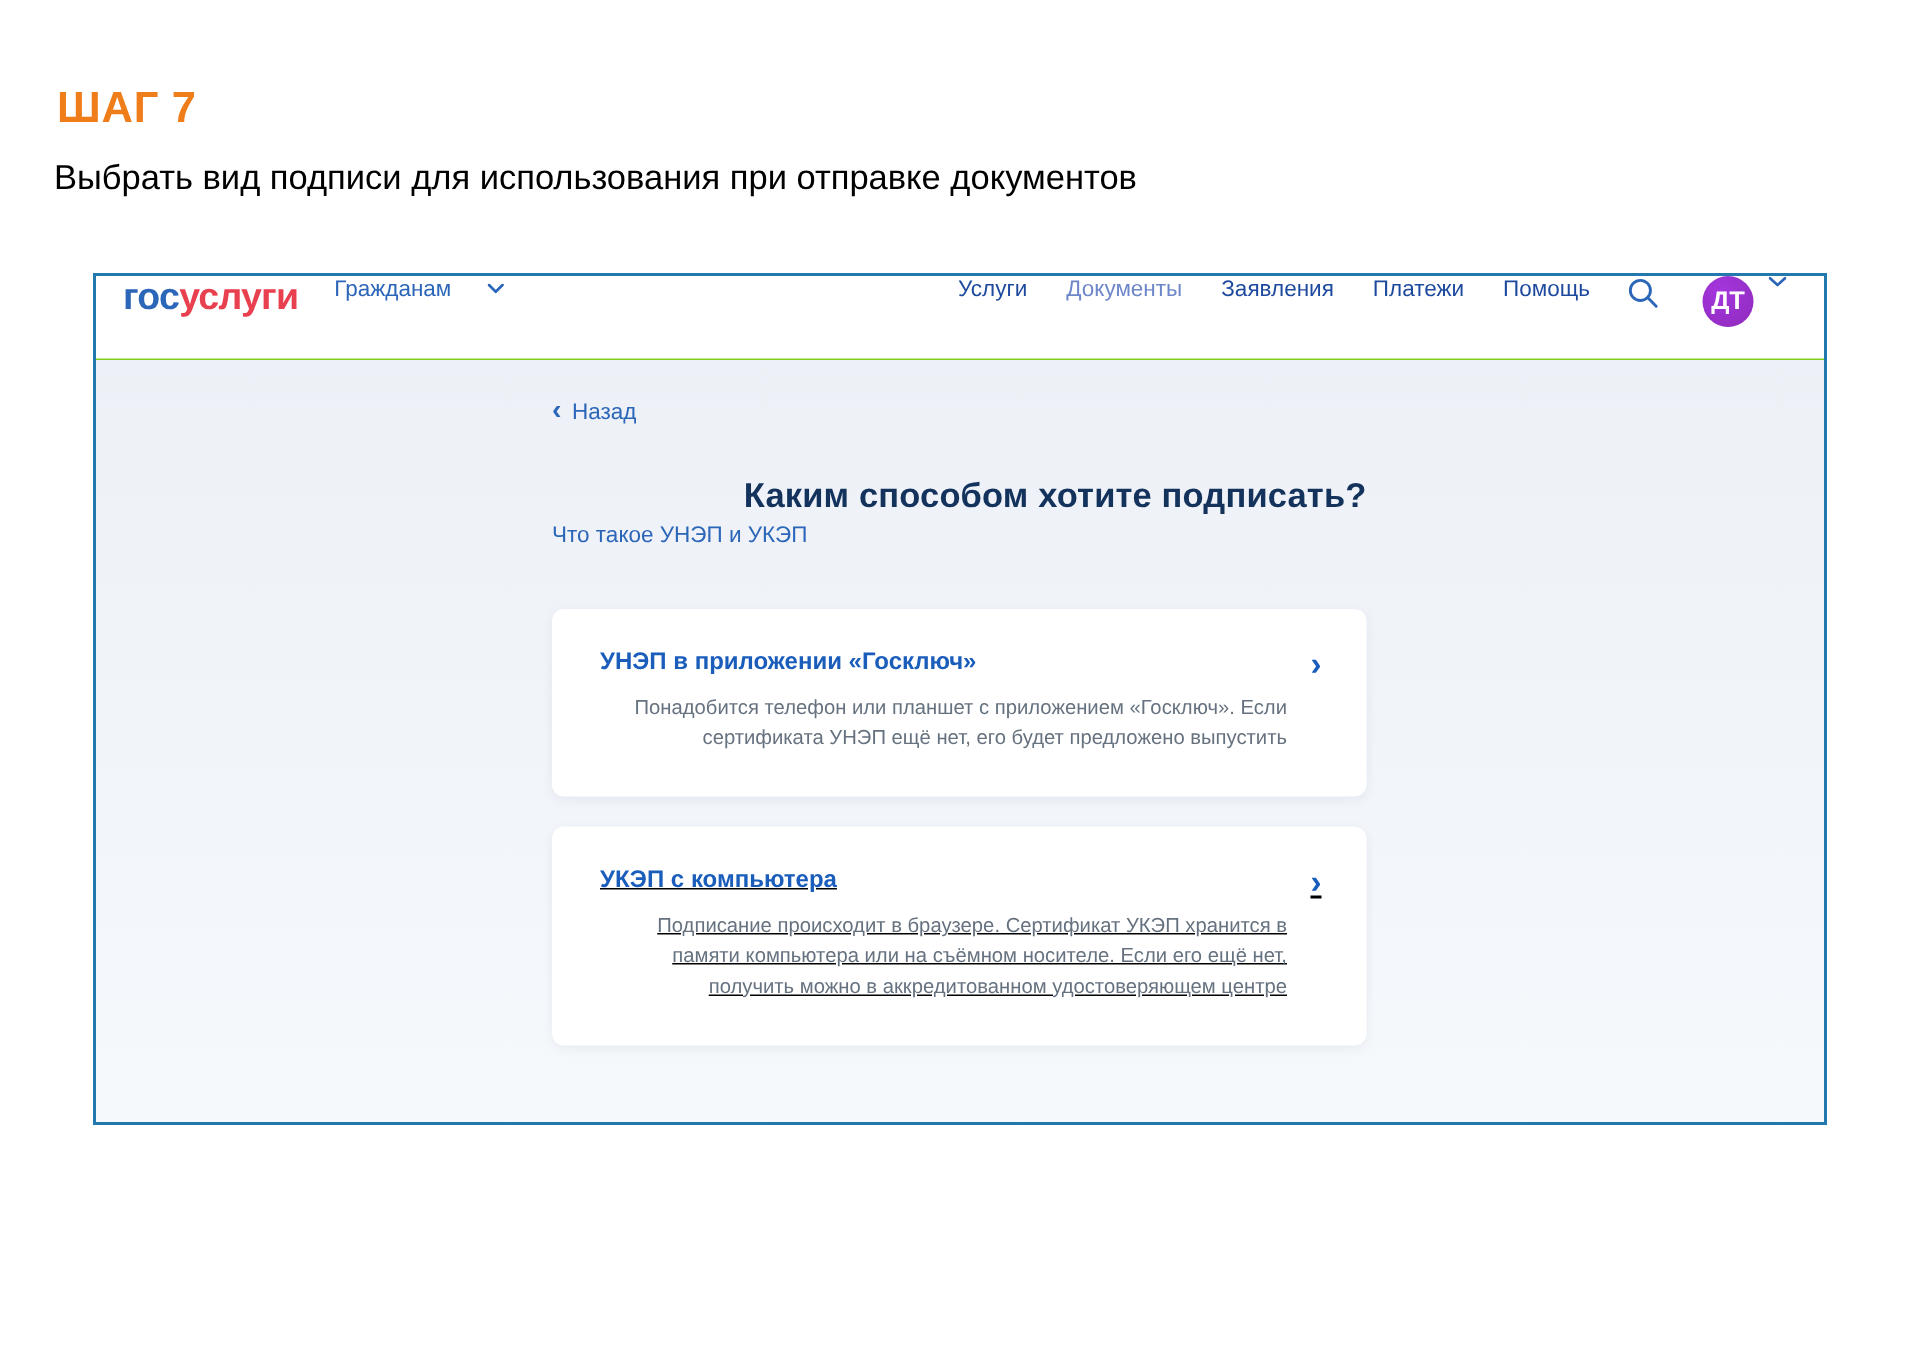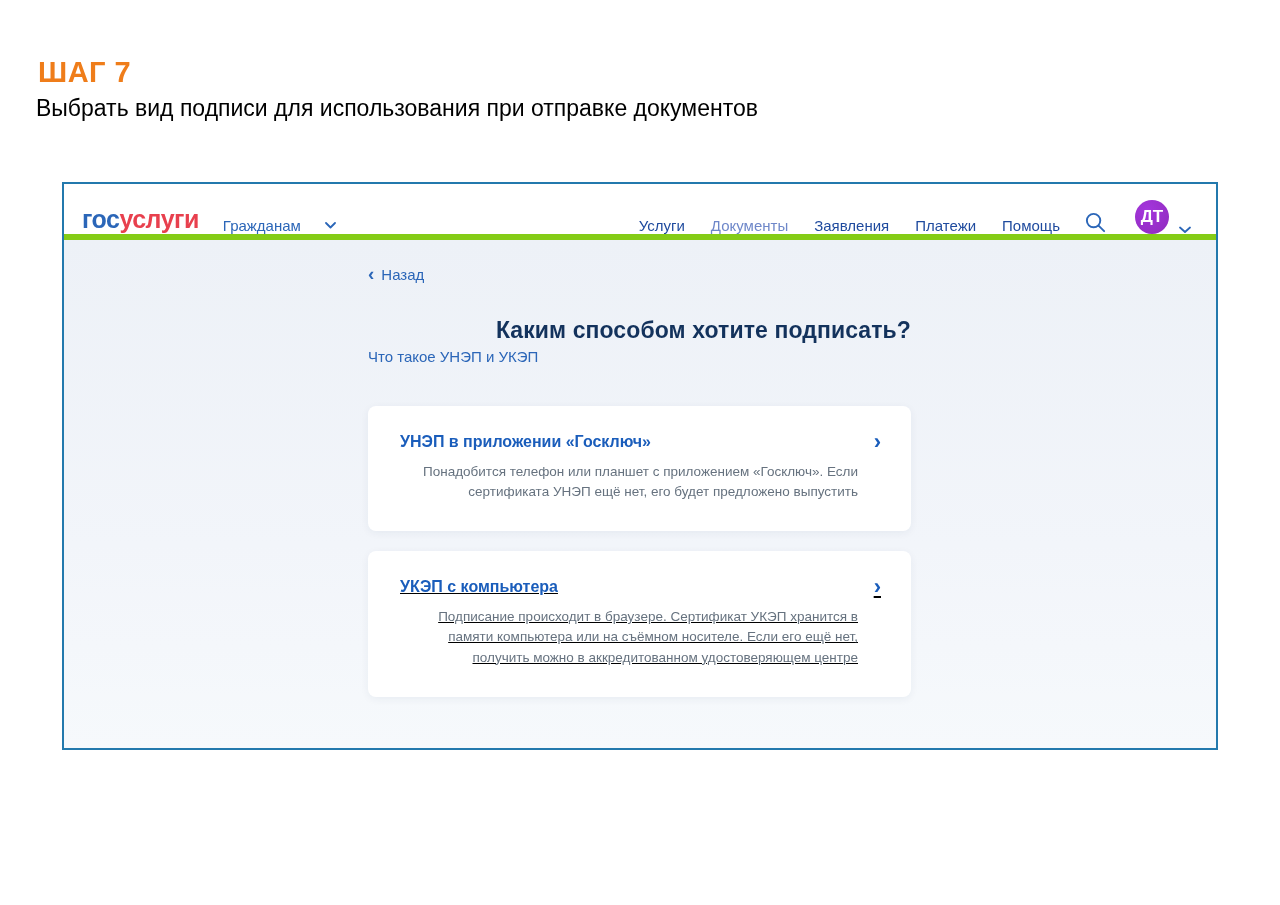--- a/index.html
+++ b/index.html
@@ -23,35 +23,35 @@
     font-family:"Liberation Sans","DejaVu Sans",sans-serif;
     position:relative;
     overflow:hidden;
   }
   .step-title{
     position:absolute;left:38px;top:56px;
     font-size:29px;font-weight:bold;color:var(--accent-orange);
     letter-spacing:.5px;
   }
   .step-subtitle{
-    position:absolute;left:36px;top:95px;
+    position:absolute;left:36px;top:105px;
     font-size:23px;color:#000000;font-weight:400;
   }
   .browser-frame{
     position:absolute;left:62px;top:182px;
     width:1156px;height:568px;
     border:2px solid var(--frame-border);
     background:#ffffff;
     display:flex;flex-direction:column;
   }
   .site-header{
     height:56px;flex:0 0 56px;
     background:#ffffff;
-    border-bottom:6px solid #84cc16;
-    display:flex;align-items:flex-end;
+    border-bottom:1px solid #84cc16;
+    display:flex;align-items:flex-start;
     padding:0 25px 0 18px;
   }
   .logo{font-size:25px;font-weight:800;letter-spacing:-0.5px;cursor:pointer;}
   .logo .p1{color:var(--brand-blue);}
   .logo .p2{color:var(--brand-red);}
   .audience{
     margin-left:24px;display:flex;align-items:center;gap:24px;
     font-size:15px;color:var(--brand-blue);cursor:pointer;
   }
   .spacer{flex:1;}
@@ -88,21 +88,21 @@
     margin-top:4px;display:inline-block;
     font-size:15px;color:var(--brand-blue);cursor:pointer;
   }
   .option-card{
     margin-top:40px;background:#ffffff;border-radius:8px;
     box-shadow:0 2px 8px rgba(16,43,91,0.06);
     padding:27px 30px 29px 32px;
     cursor:pointer;
   }
   .option-card + .option-card{margin-top:20px;text-decoration:underline;}
-  .option-head{display:flex;align-items:center;justify-content:space-between;}
+  .option-head{display:flex;align-items:flex-end;justify-content:space-between;}
   .option-title{font-size:16px;font-weight:600;color:var(--link-blue);}
   .option-chevron{font-size:22px;font-weight:bold;color:var(--link-blue);line-height:16px;}
   .option-desc{
     margin-top:11px;max-width:458px;
     font-size:13.5px;line-height:1.5;color:var(--muted-text);text-align:right;
   }
   svg{display:block;}
 </style>
 </head>
 <body>

